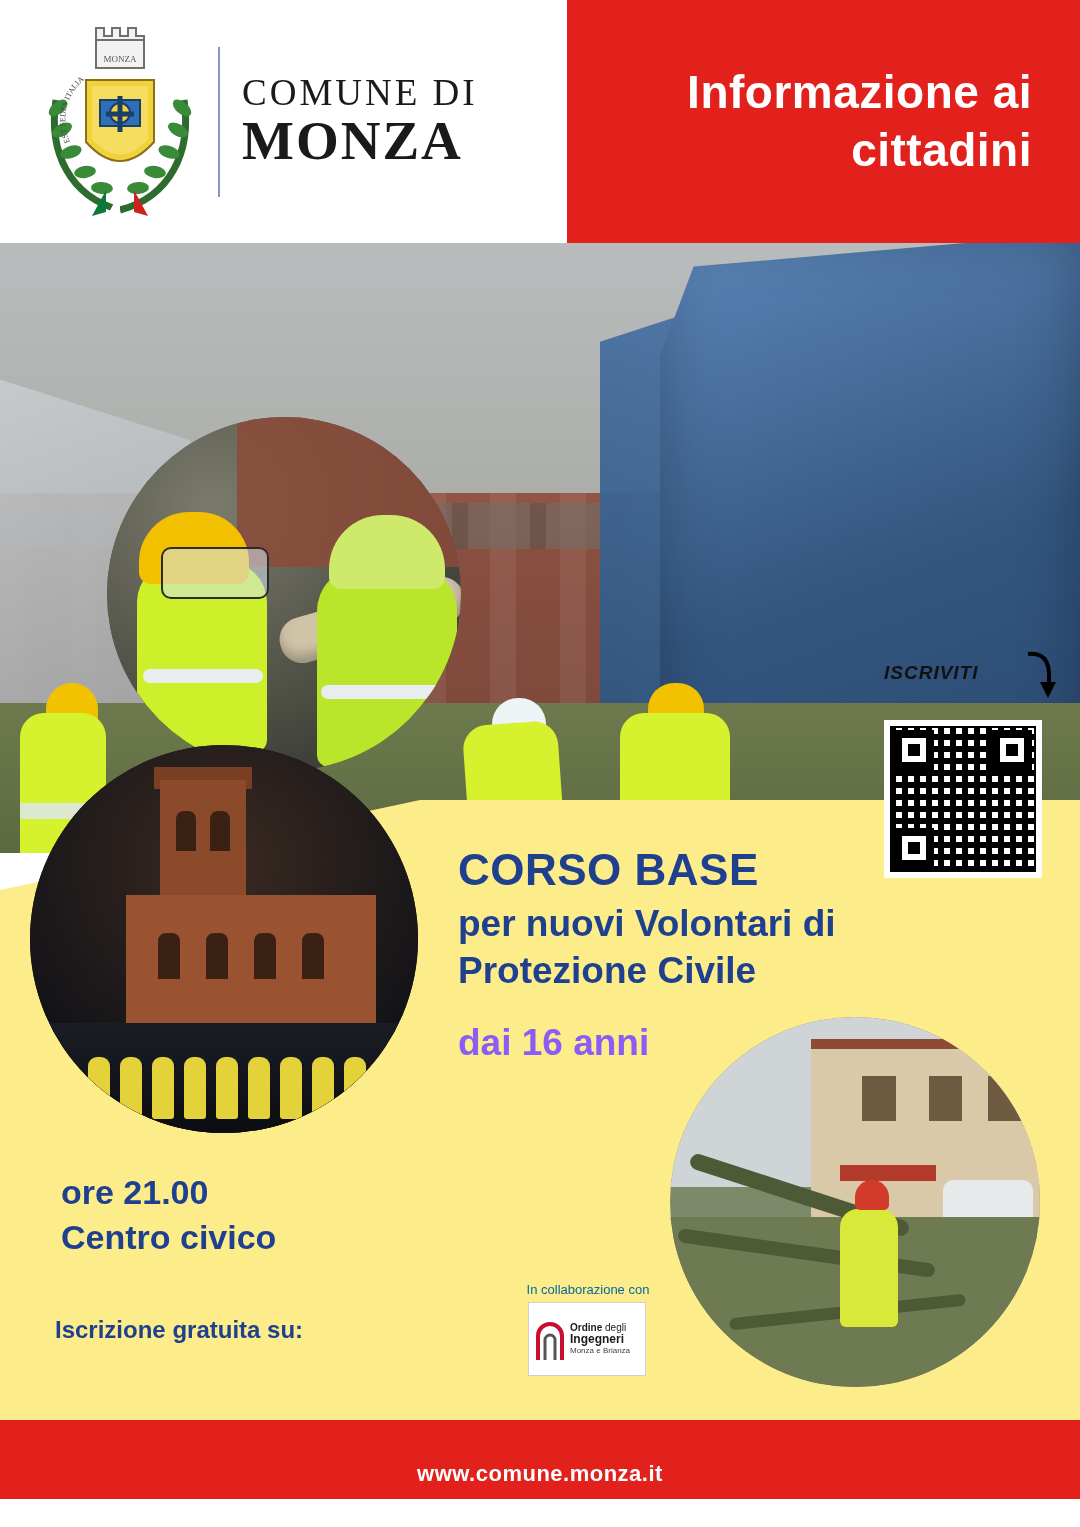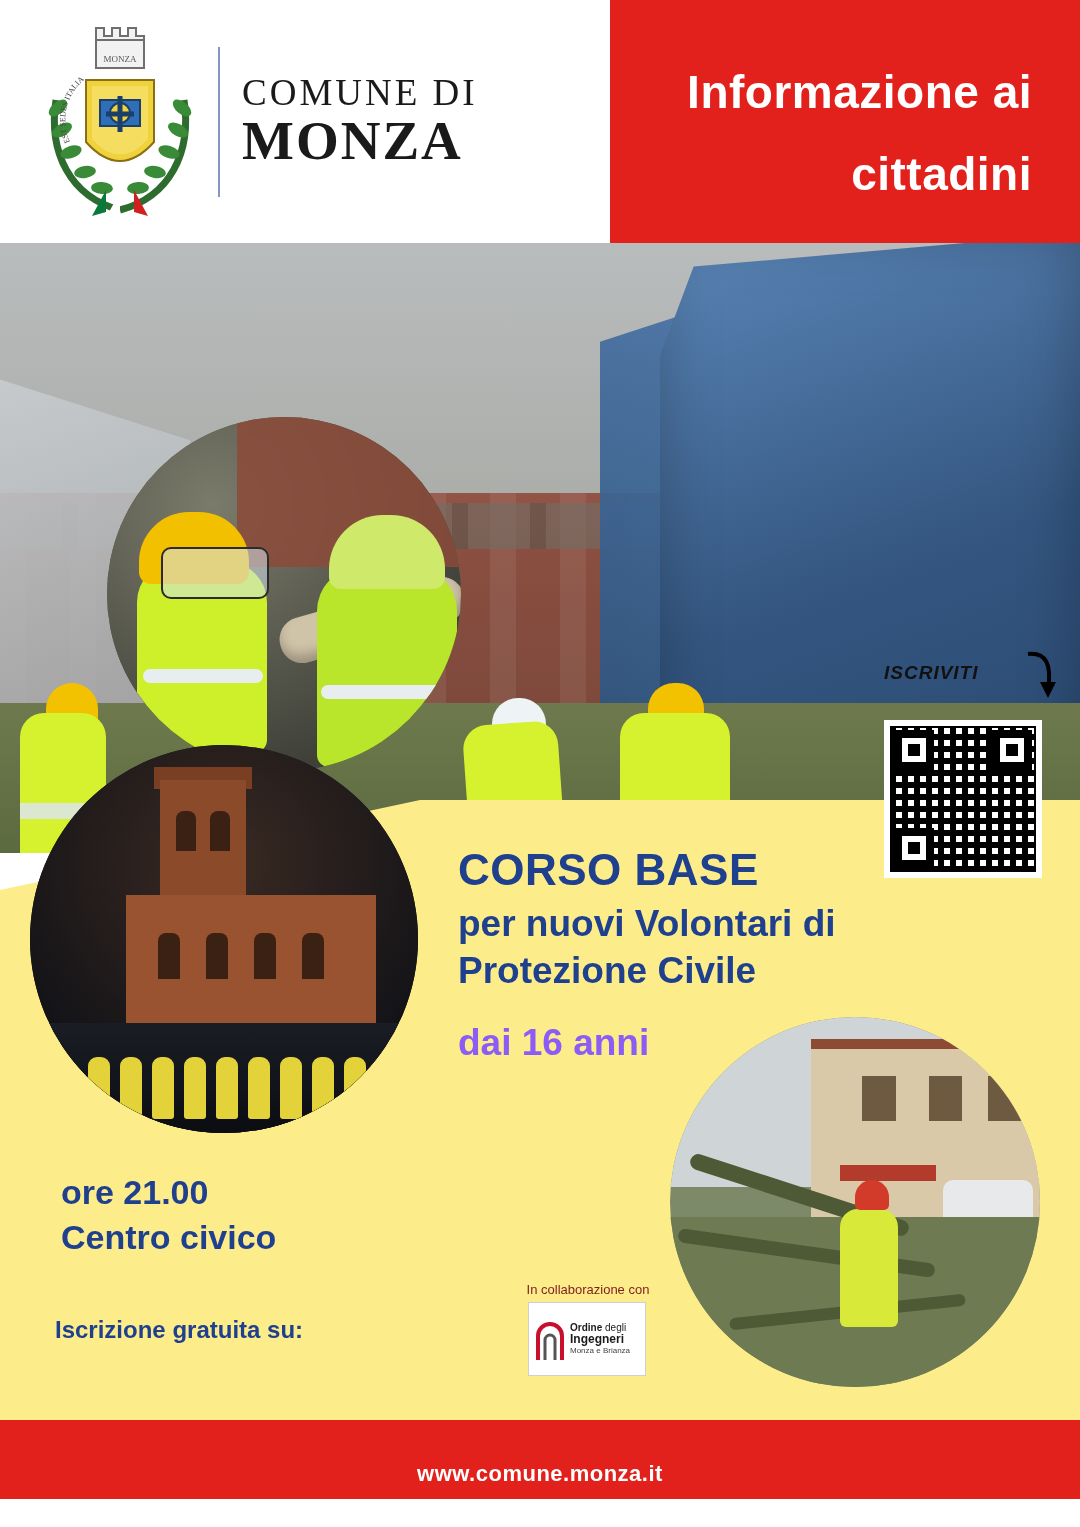--- a/index.html
+++ b/index.html
@@ -25,21 +25,21 @@
   .header {
     position: absolute;
     left: 0; top: 0;
     width: 1080px;
     height: 243px;
     background: #ffffff;
     display: flex;
     align-items: stretch;
   }
   .header-left {
-    width: 610px;
+    width: 567px;
     display: flex;
     align-items: center;
     padding-left: 40px;
     box-sizing: border-box;
   }
   .crest {
     width: 160px;
     height: 200px;
     position: relative;
     flex: none;
@@ -79,21 +79,20 @@
     align-items: flex-end;
     justify-content: center;
     padding-right: 48px;
     box-sizing: border-box;
   }
   .header-right .hr-line {
     font-size: 46px;
     font-weight: 700;
     letter-spacing: .5px;
     line-height: 1.25;
-    margin-top: 24px;
   }
 
   
   .photoband {
     position: absolute;
     left: 0; top: 243px;
     width: 1080px;
     height: 610px;
     overflow: hidden;
     background: #8d8d86;
@@ -306,21 +305,21 @@
     font-weight: 700;
     line-height: 1.45;
   }
   .signup .url { font-weight: 400; }
 
   .collab {
     position: absolute;
     left: 508px; top: 1282px;
     width: 160px;
     text-align: center;
-    color: #7f1d1d;
+    color: #0369a1;
     font-size: 13px;
   }
   .collab-logo {
     position: absolute;
     left: 528px; top: 1302px;
     width: 118px; height: 74px;
     background: #ffffff;
     border: 1px solid #cfcfcf;
     box-sizing: border-box;
     display: flex;

